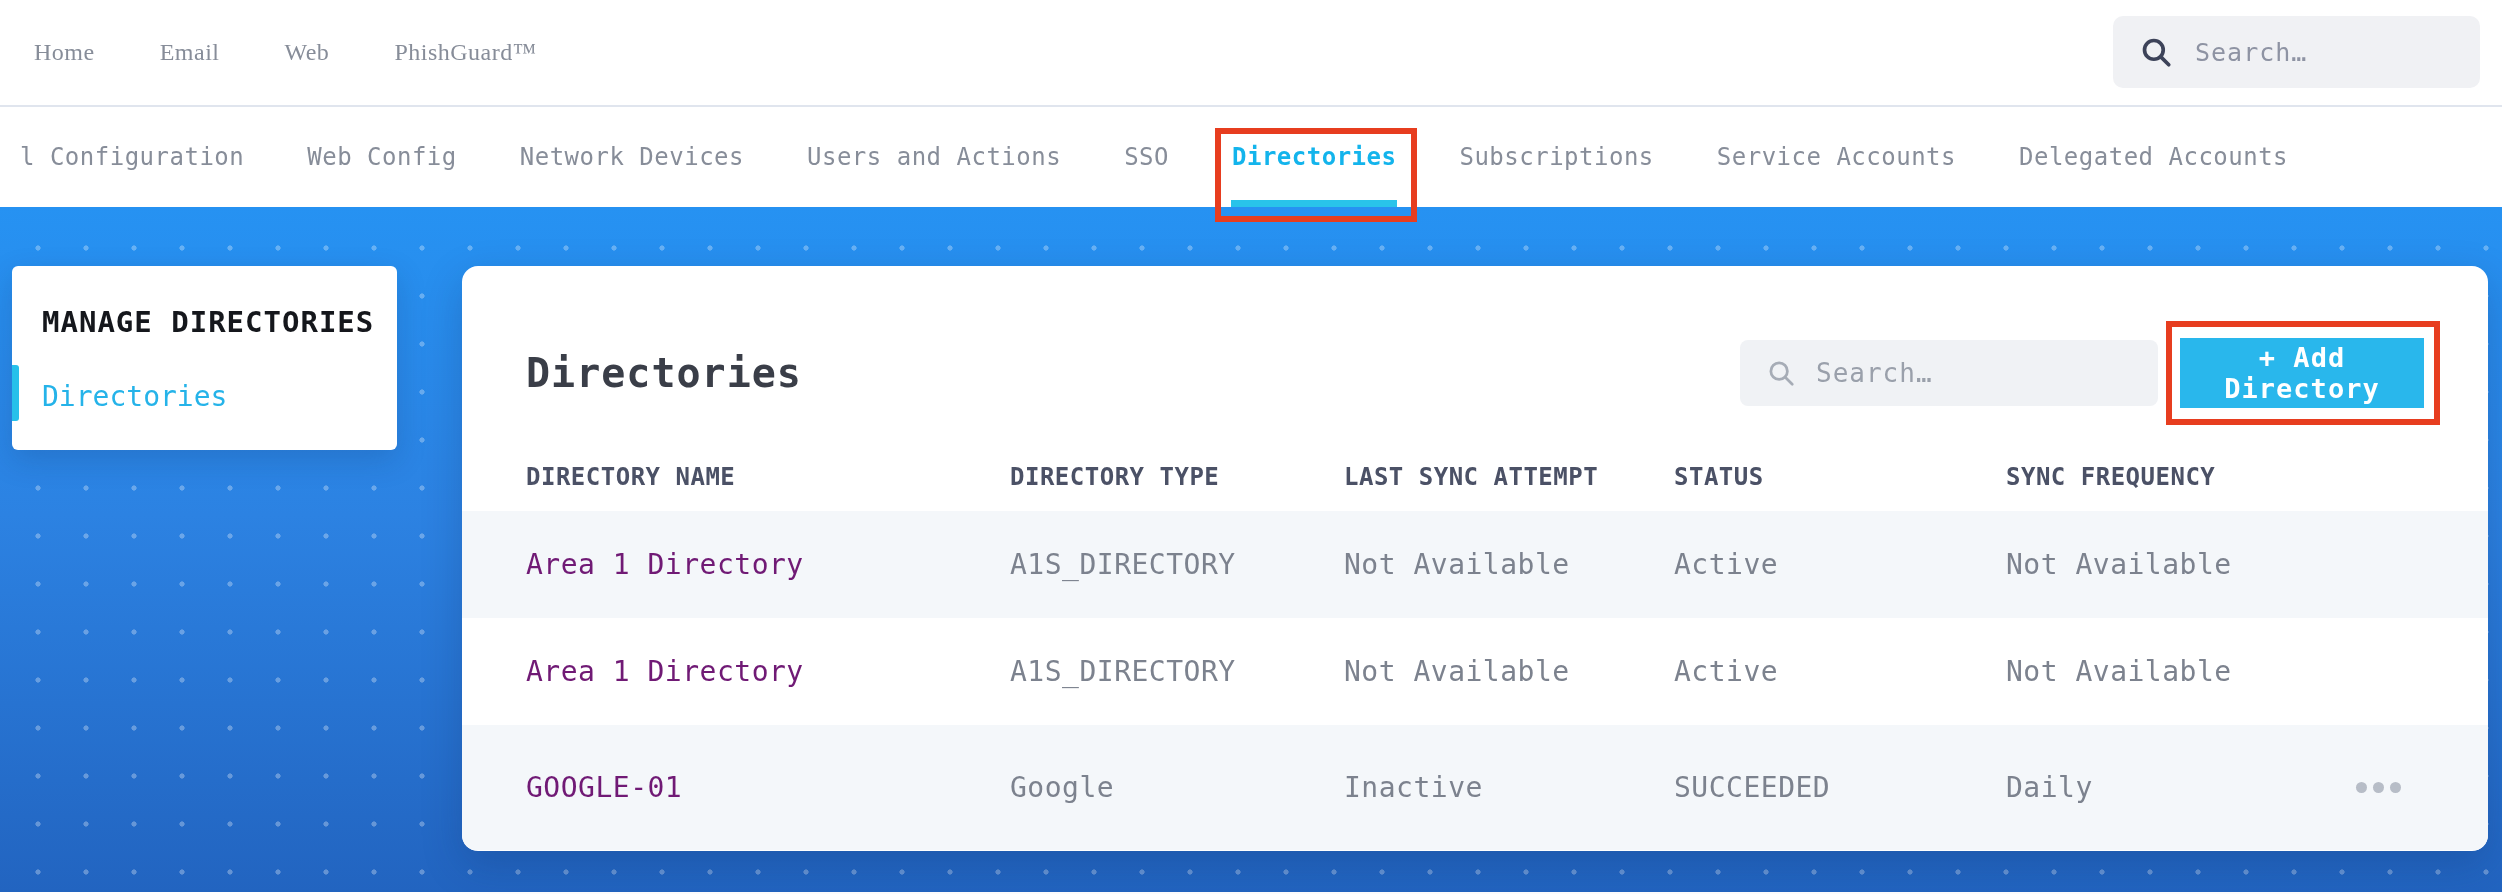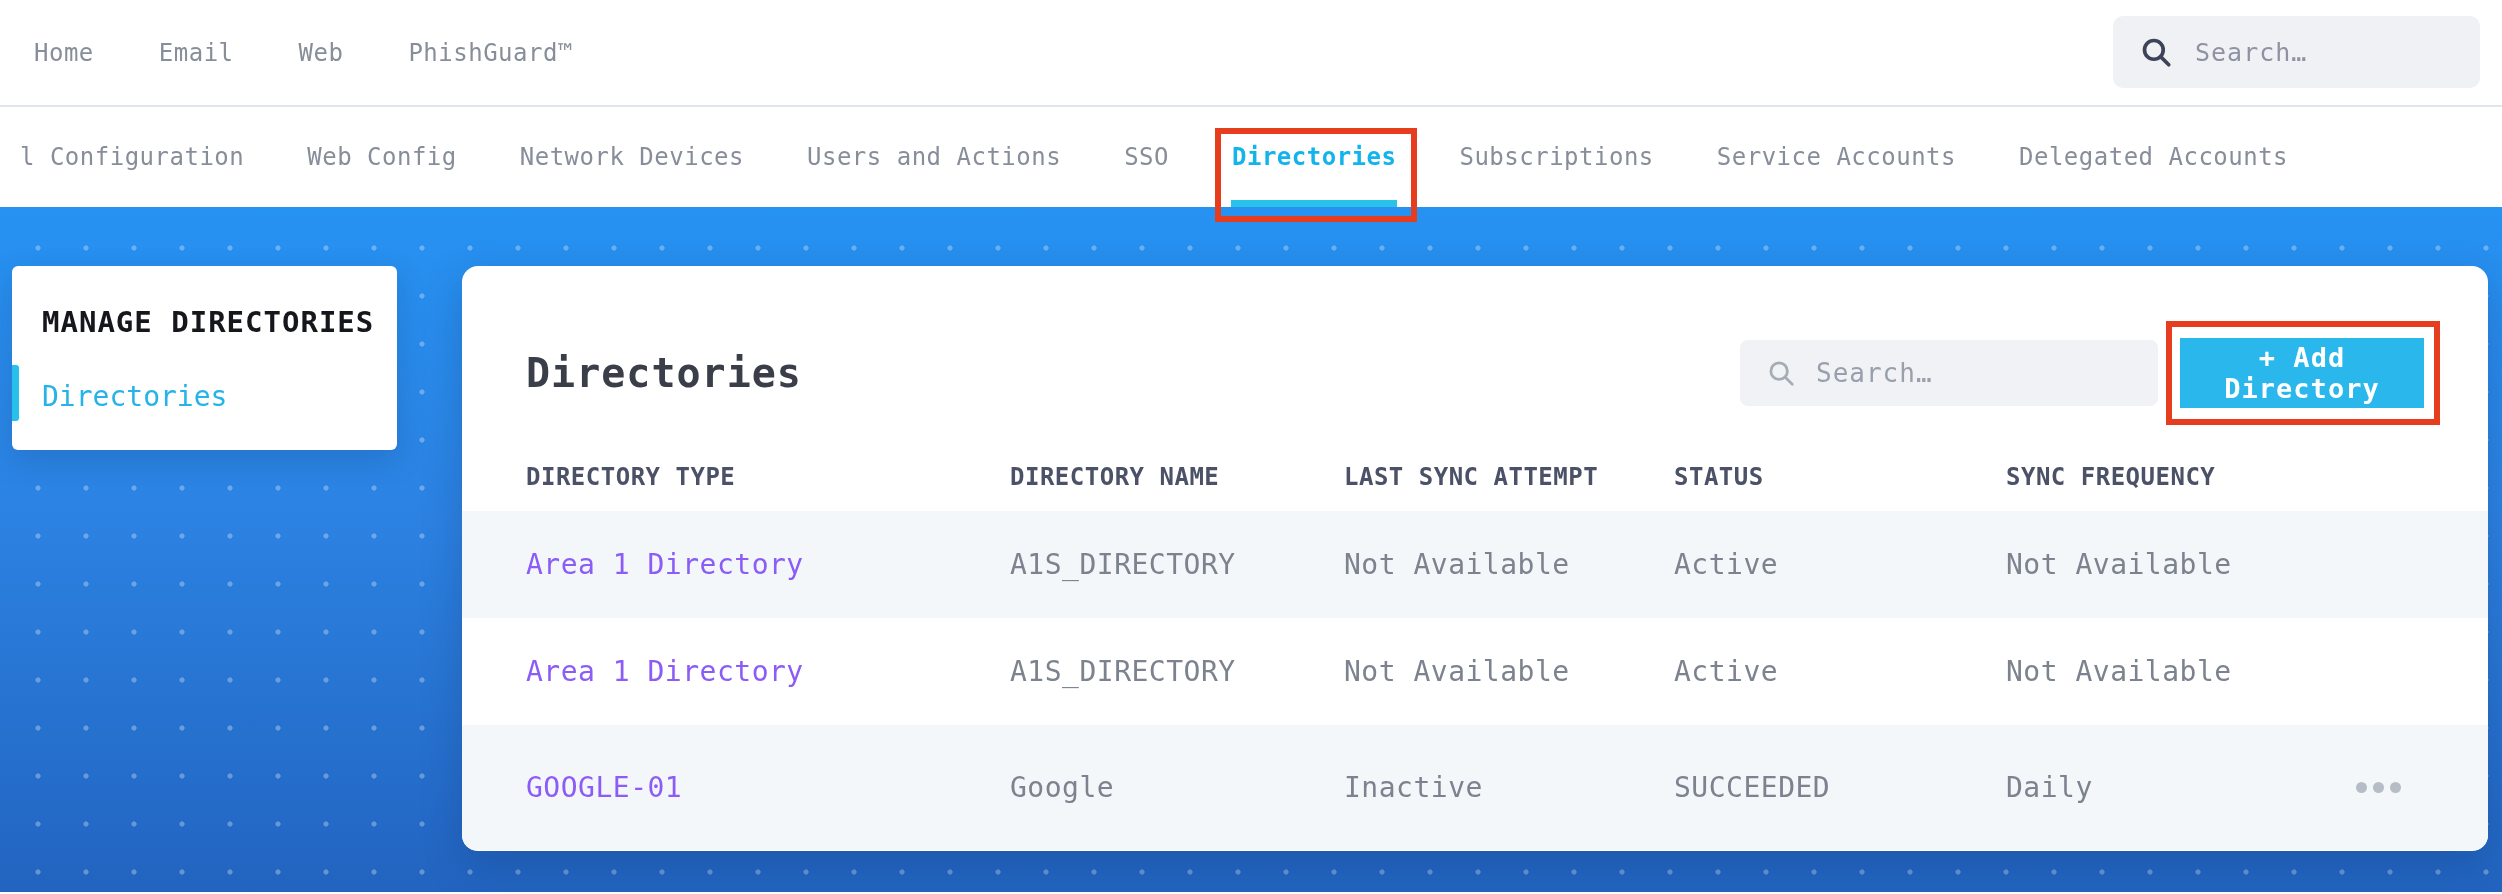--- a/index.html
+++ b/index.html
@@ -8,21 +8,21 @@
     width:2502px; height:894px; overflow:hidden; background:#fff;
     font-family:"DejaVu Sans Mono","Liberation Mono",monospace;
   }
   input { font-family:inherit; }
 
   
   .nav1 {
     height:107px; background:#fff; border-bottom:2px solid #e0e5ee;
     display:flex; align-items:center; gap:65px; padding-left:34px; position:relative;
   }
-  .nav1-item { font-size:24px; font-weight:500; color:#878d99; letter-spacing:.5px; cursor:pointer; white-space:nowrap; }
+  .nav1-item { font-size:24px; font-weight:500; color:#878d99; letter-spacing:.5px; cursor:pointer; white-space:nowrap;font-family:Liberation Serif, serif; }
   .search-pill {
     position:absolute; right:22px; top:16px; width:367px; height:72px;
     background:#f0f1f4; border-radius:10px; display:flex; align-items:center;
     padding-left:26px; gap:20px;
   }
   .search-pill svg { width:34px; height:34px; color:#3d4359; flex-shrink:0; }
   .search-pill input {
     border:none; background:transparent; outline:none; width:250px;
     font-size:25px; color:#555a66;
   }
@@ -94,21 +94,21 @@
   
   .table { margin-top:34px; }
   .thead, .trow {
     display:grid; grid-template-columns:484px 334px 330px 332px 350px 1fr;
     align-items:center; padding:0 64px;
   }
   .thead { height:68px; font-size:24px; font-weight:700; color:#4b5166; letter-spacing:.5px; }
   .trow { height:107px; font-size:28px; color:#7c828e; letter-spacing:.5px; }
   .trow.alt { background:#f4f7fa; }
   .trow.last { height:125px; }
-  .cell-link { color:#8b5cf6; cursor:pointer; }
+  .cell-link { color:#701a75; cursor:pointer; }
   .actions { display:flex; gap:6px; justify-content:flex-end; padding-right:28px; cursor:pointer; }
   .dot { width:11px; height:11px; border-radius:50%; background:#b7bdc7; }
 </style>
 </head>
 <body>
 
 <header class="nav1">
   <span class="nav1-item">Home</span>
   <span class="nav1-item">Email</span>
   <span class="nav1-item">Web</span>
@@ -158,22 +158,22 @@
         <input type="text" placeholder="Search…" style="">
       </div>
       <div class="btn-wrap">
         <button class="add-btn">+ Add Directory</button>
         <span class="annot-btn"></span>
       </div>
     </div>
 
     <div class="table">
       <div class="thead">
+        <span>DIRECTORY NAME</span>
         <span>DIRECTORY TYPE</span>
-        <span>DIRECTORY NAME</span>
         <span>LAST SYNC ATTEMPT</span>
         <span>STATUS</span>
         <span>SYNC FREQUENCY</span>
         <span></span>
       </div>
 
       <div class="trow alt">
         <span class="cell-link">Area 1 Directory</span>
         <span>A1S_DIRECTORY</span>
         <span>Not Available</span>

